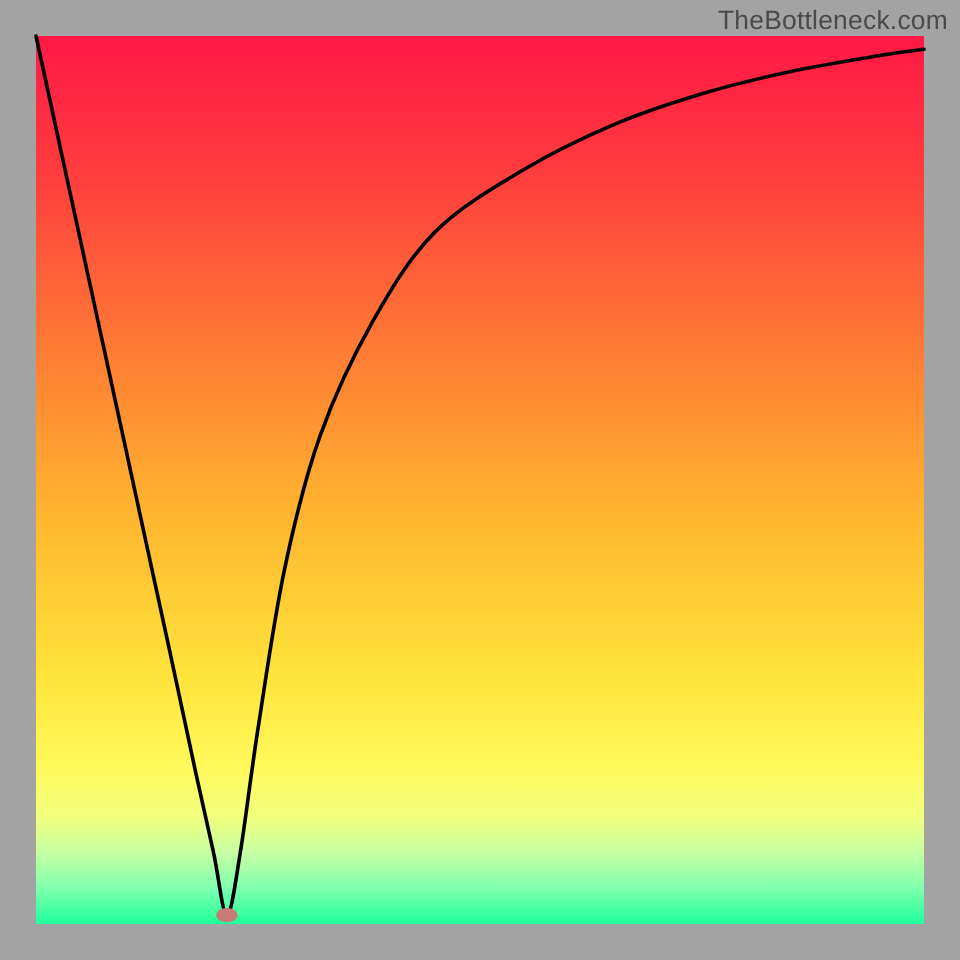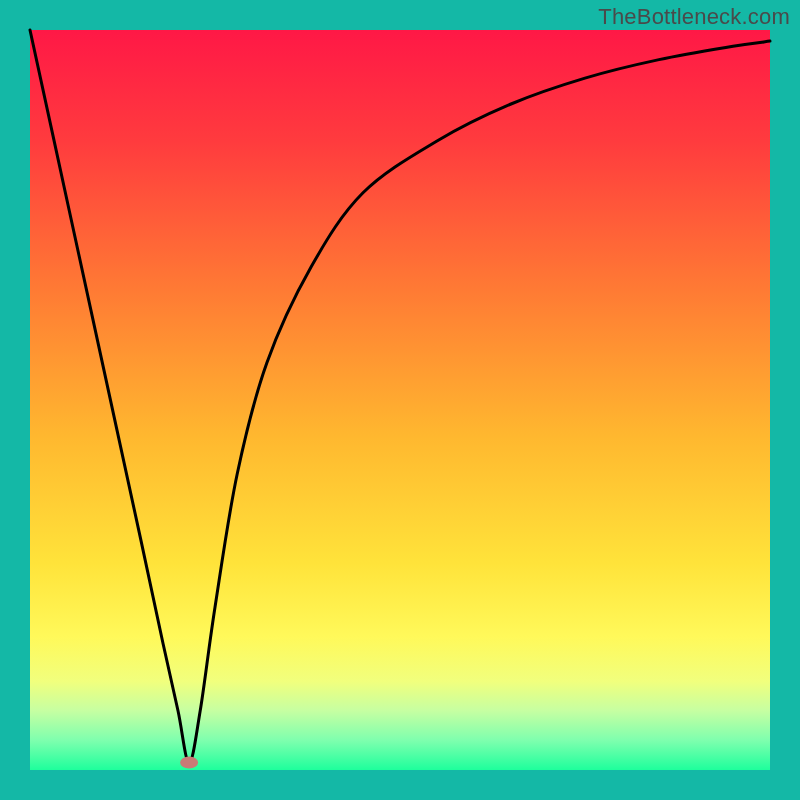--- a/index.html
+++ b/index.html
@@ -8,21 +8,21 @@
     width: 800px;
     height: 800px;
     overflow: hidden;
     background: #000;
     font-family: Arial, Helvetica, sans-serif;
   }
   .frame {
     position: relative;
     width: 800px;
     height: 800px;
-    background: #14b8a6;
+    background: #a3a3a3;
   }
   .watermark {
     position: absolute;
     top: 4px;
     right: 10px;
     color: #4a4a4a;
     font-size: 22px;
     font-weight: 500;
     z-index: 10;
     letter-spacing: 0.2px;

